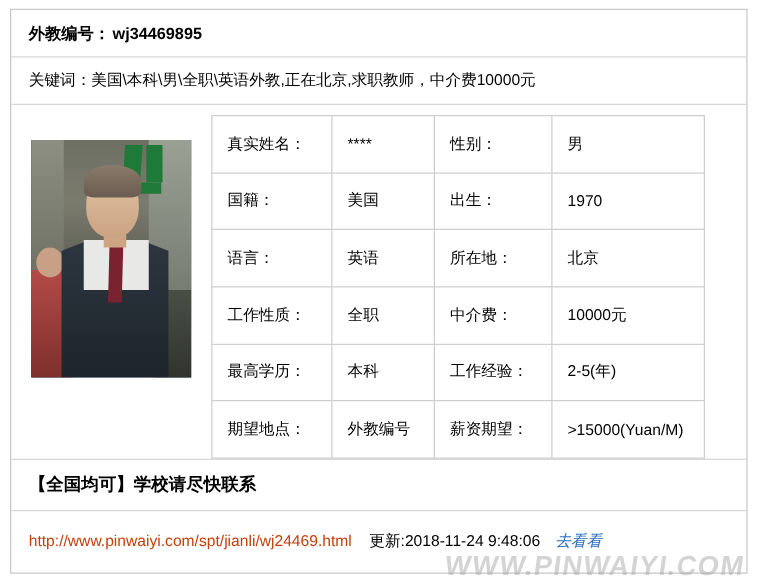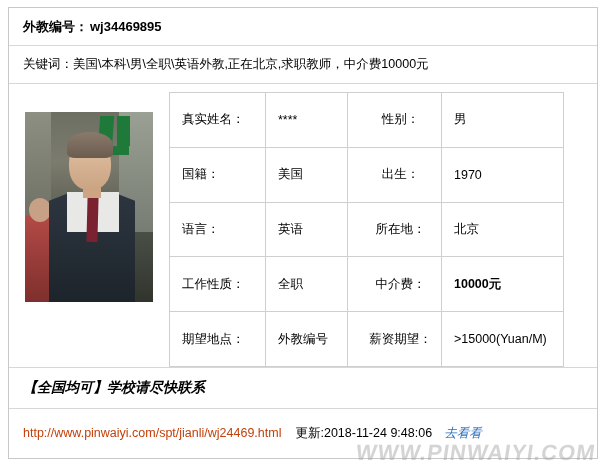--- a/index.html
+++ b/index.html
@@ -145,34 +145,33 @@
   table.info td {
     border: 1px solid #cfcfcf;
     height: 38px;
     font-size: 12.5px;
     padding: 0 0 0 12px;
     box-sizing: border-box;
     white-space: nowrap;
   }
   td.lab { width: 96px; margin-top: 24px; }
   td.v1 { width: 82px; }
-  td.lab2 { width: 94px; text-align: center; }
+  td.lab2 { width: 94px; }
   td.v2 { width: 122px; }
-  td.bold { font-weight: bold; font-size: 13.5px; }
+  td.bold { font-weight: normal; font-size: 13.5px; }
   .row-note {
     height: 42px;
     display: flex;
     align-items: center;
     padding-left: 14px;
     border-top: 1px solid #d7d7d7;
     border-bottom: 1px solid #d7d7d7;
     box-sizing: border-box;
     font-size: 14px;
     font-weight: bold;
-    font-style: italic;
   }
   .row-footer {
     height: 48px;
     display: flex;
     align-items: center;
     padding-left: 14px;
     box-sizing: border-box;
     font-size: 12.5px;
   }
   .row-footer .url { color: #c2410c; }
@@ -246,20 +245,26 @@
           <td class="lab2">所在地：</td>
           <td class="v2">北京</td>
         </tr>
         <tr>
           <td class="lab">工作性质：</td>
           <td class="v1">全职</td>
           <td class="lab2">中介费：</td>
           <td class="v2 bold">10000元</td>
         </tr>
         <tr>
+          <td class="lab">最高学历：</td>
+          <td class="v1">本科</td>
+          <td class="lab2">工作经验：</td>
+          <td class="v2">2-5(年)</td>
+        </tr>
+        <tr>
           <td class="lab">期望地点：</td>
           <td class="v1">外教编号</td>
           <td class="lab2">薪资期望：</td>
           <td class="v2">&gt;15000(Yuan/M)</td>
         </tr>
       </tbody>
     </table>
   </div>
 
   <div class="row-note">【全国均可】学校请尽快联系</div>

